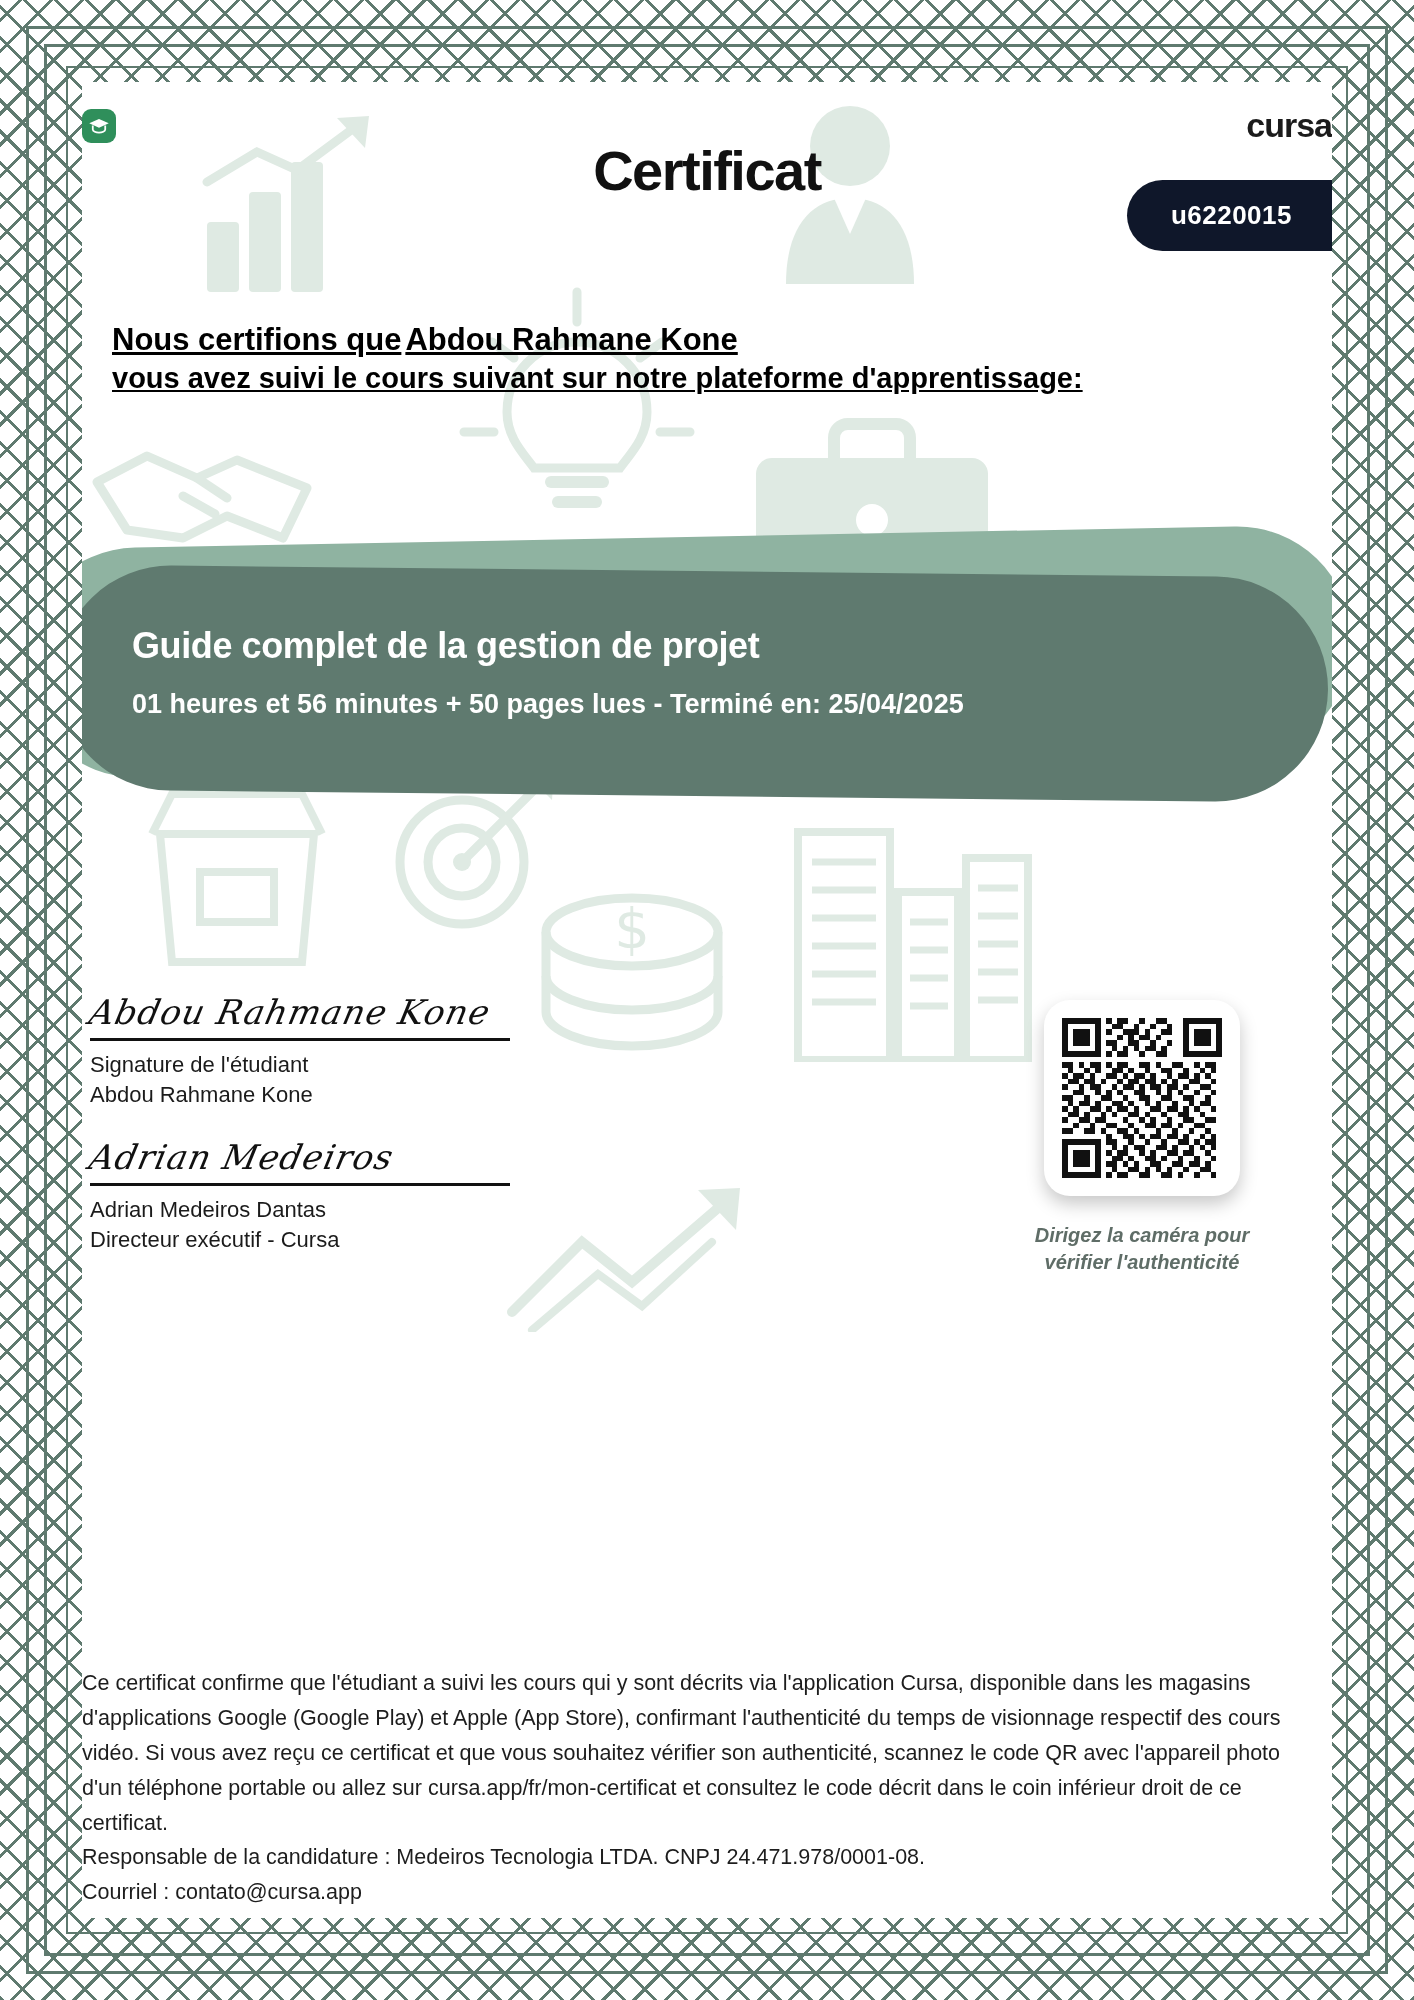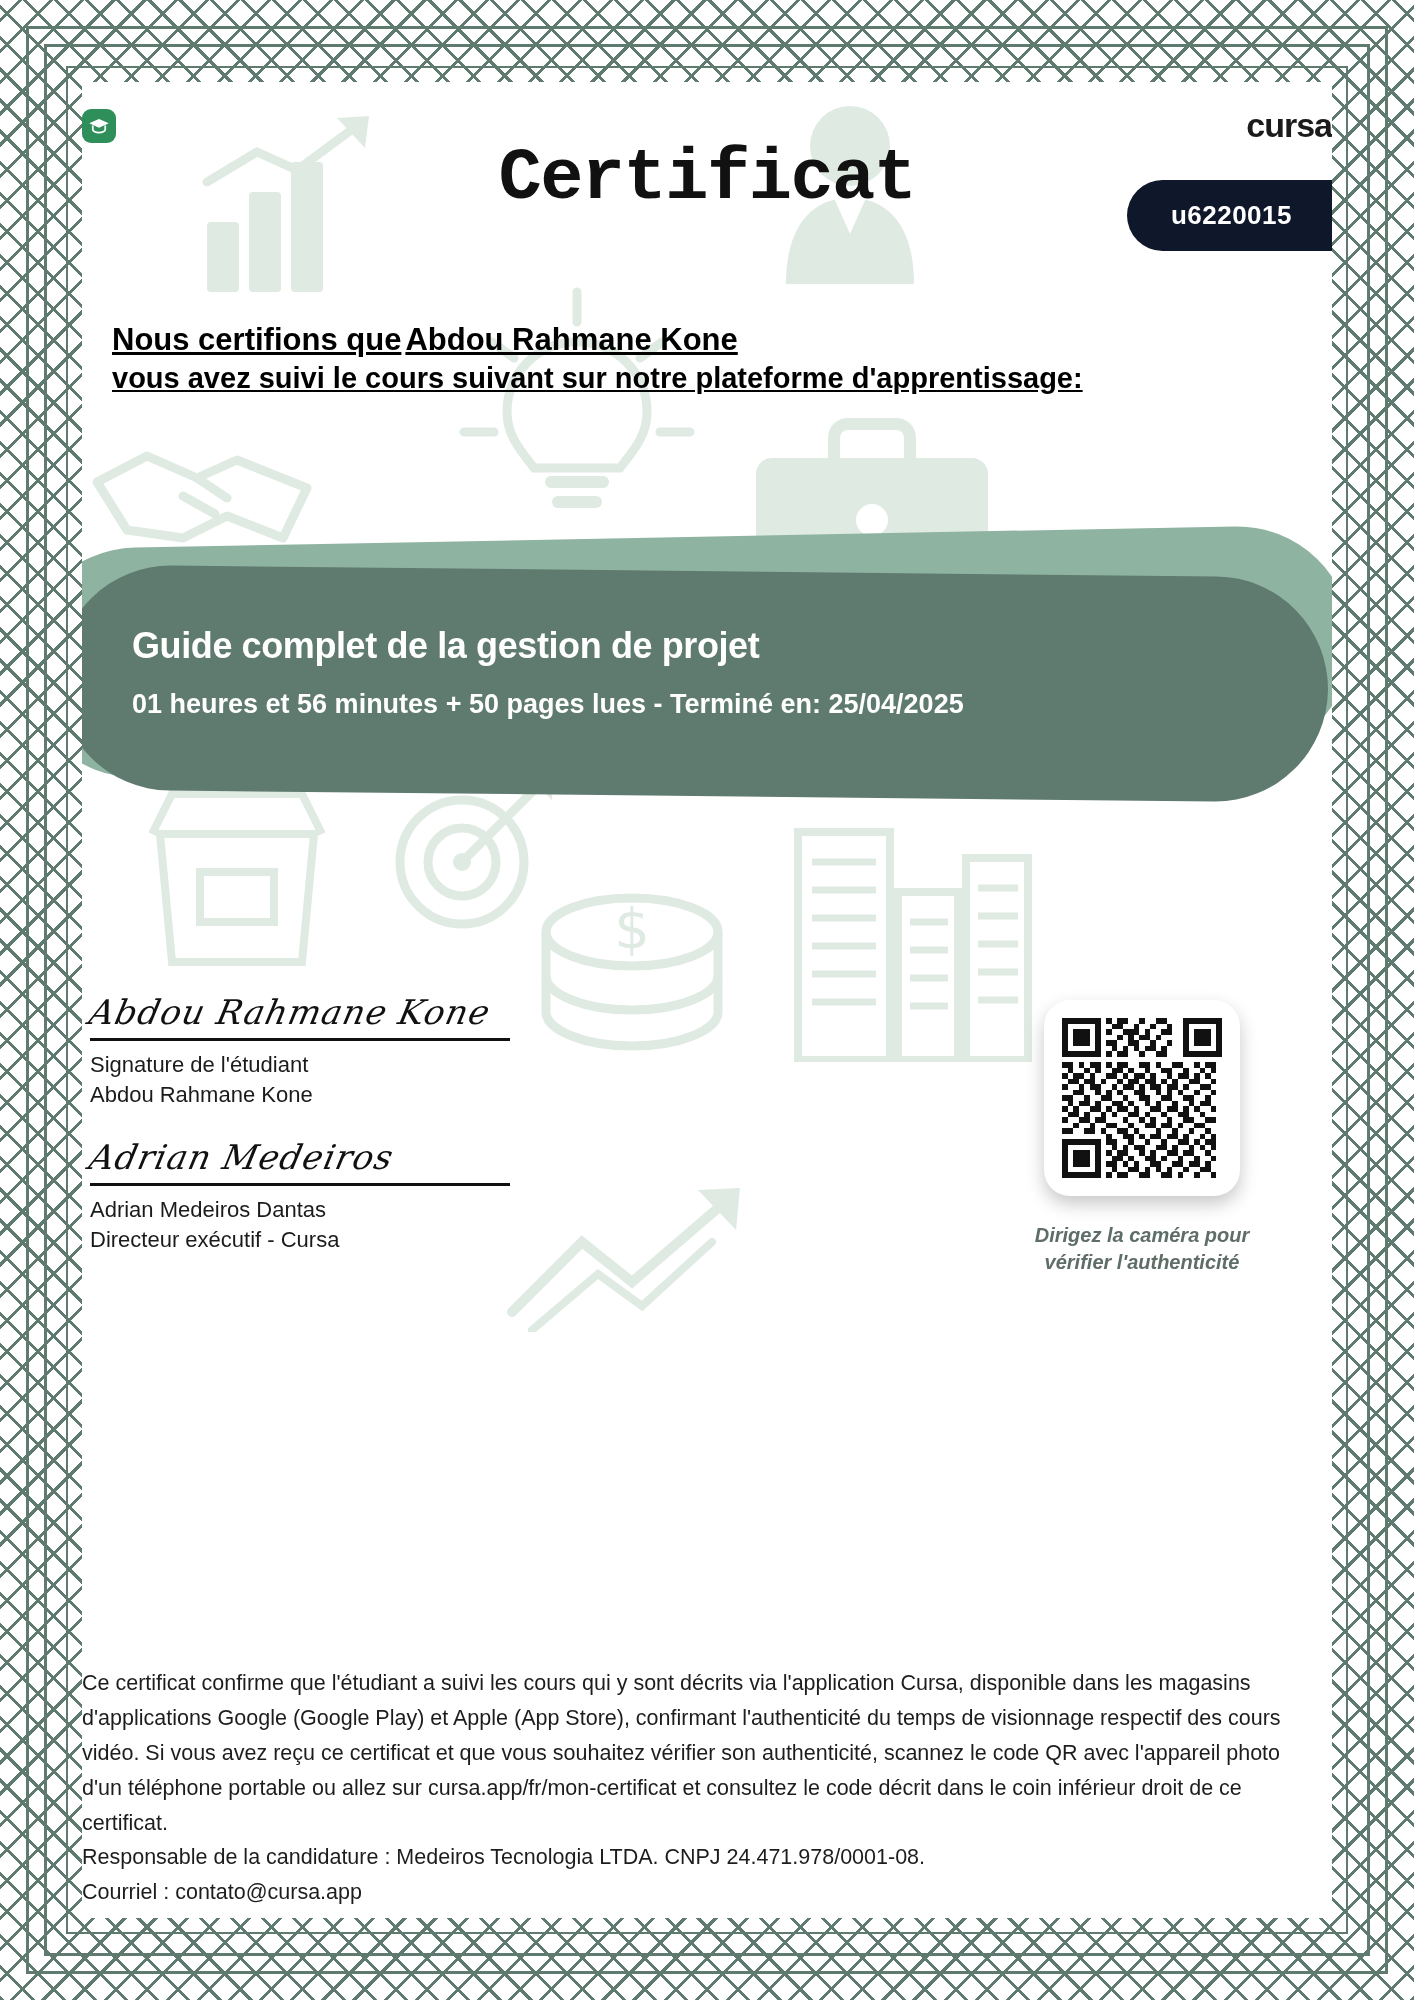--- a/index.html
+++ b/index.html
@@ -75,25 +75,25 @@
     font-weight: 700;
     letter-spacing: -1px;
     color: #1b1b1b;
   }
 
   .cert-title {
     position: absolute;
     top: 56px;
     left: 0; right: 0;
     text-align: center;
-    font-size: 72px;
+    font-size: 56px;
     font-weight: 800;
     letter-spacing: -1.5px;
     color: #111111;
-    font-family: Liberation Mono, monospace;
+    font-family: Liberation Sans, sans-serif;
   }
 
   .code-pill {
     position: absolute;
     top: 98px;
     right: -20px;
     background: #0f172a;
     color: #ffffff;
     font-size: 26px;
     font-weight: 700;

